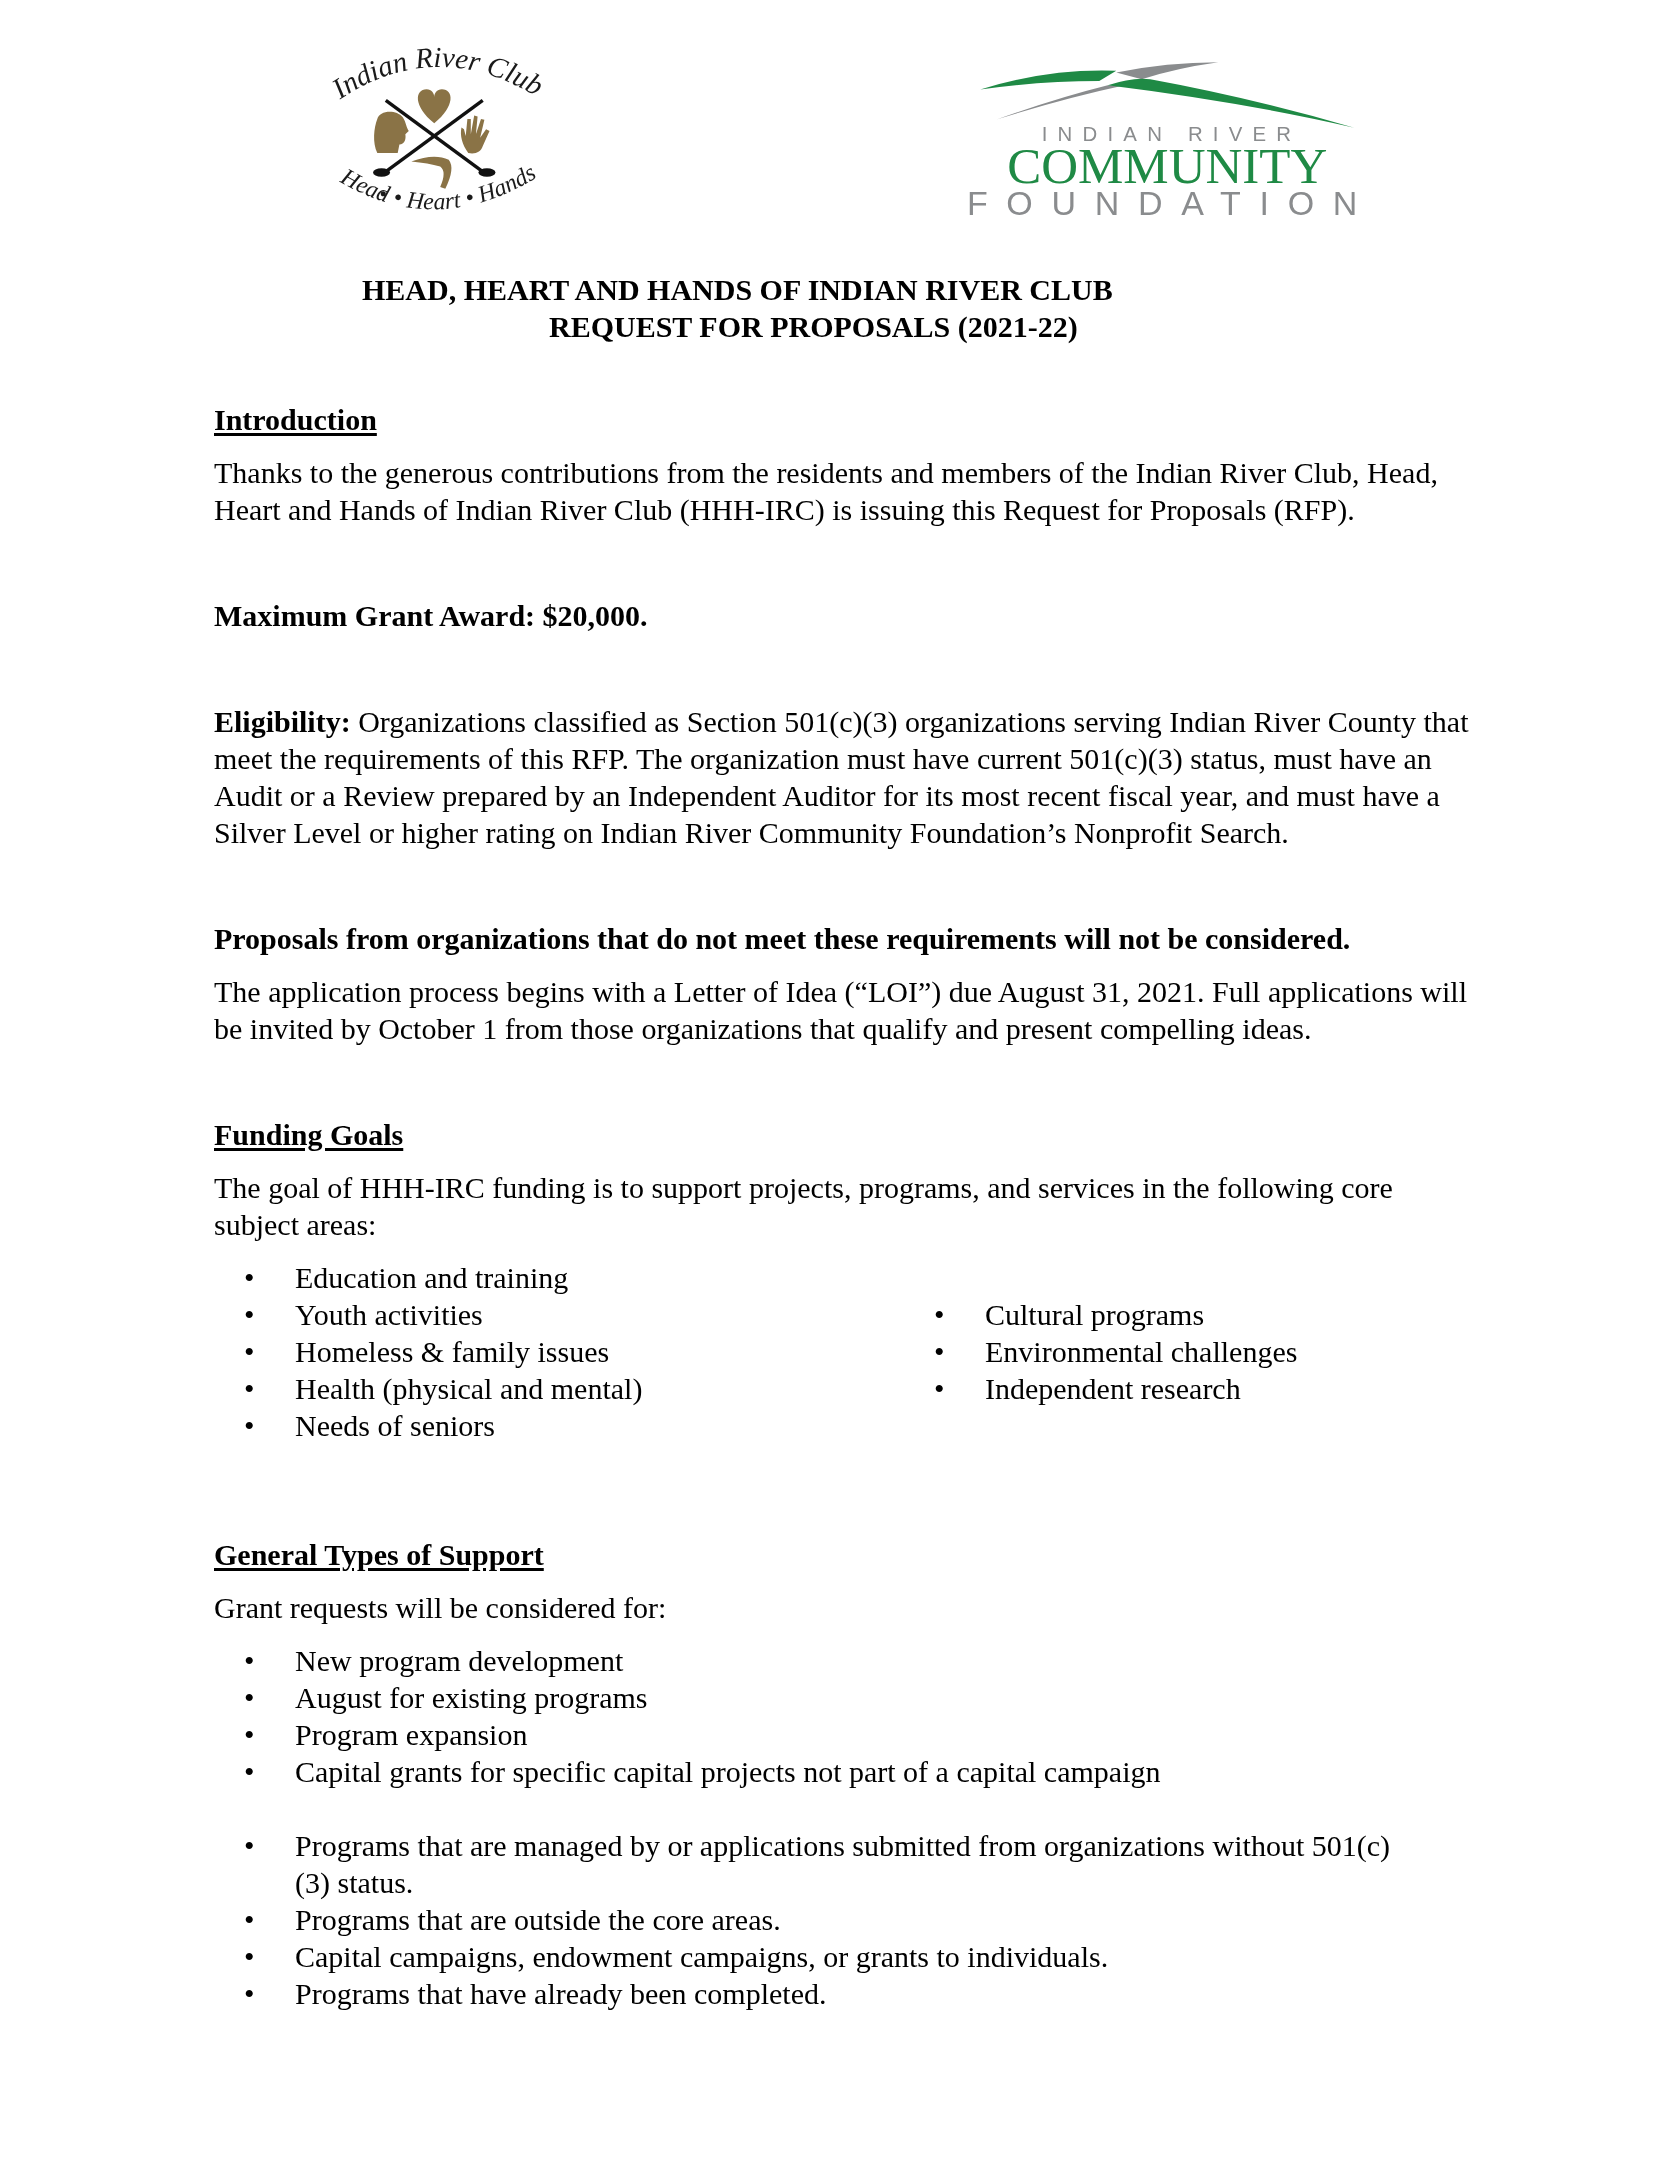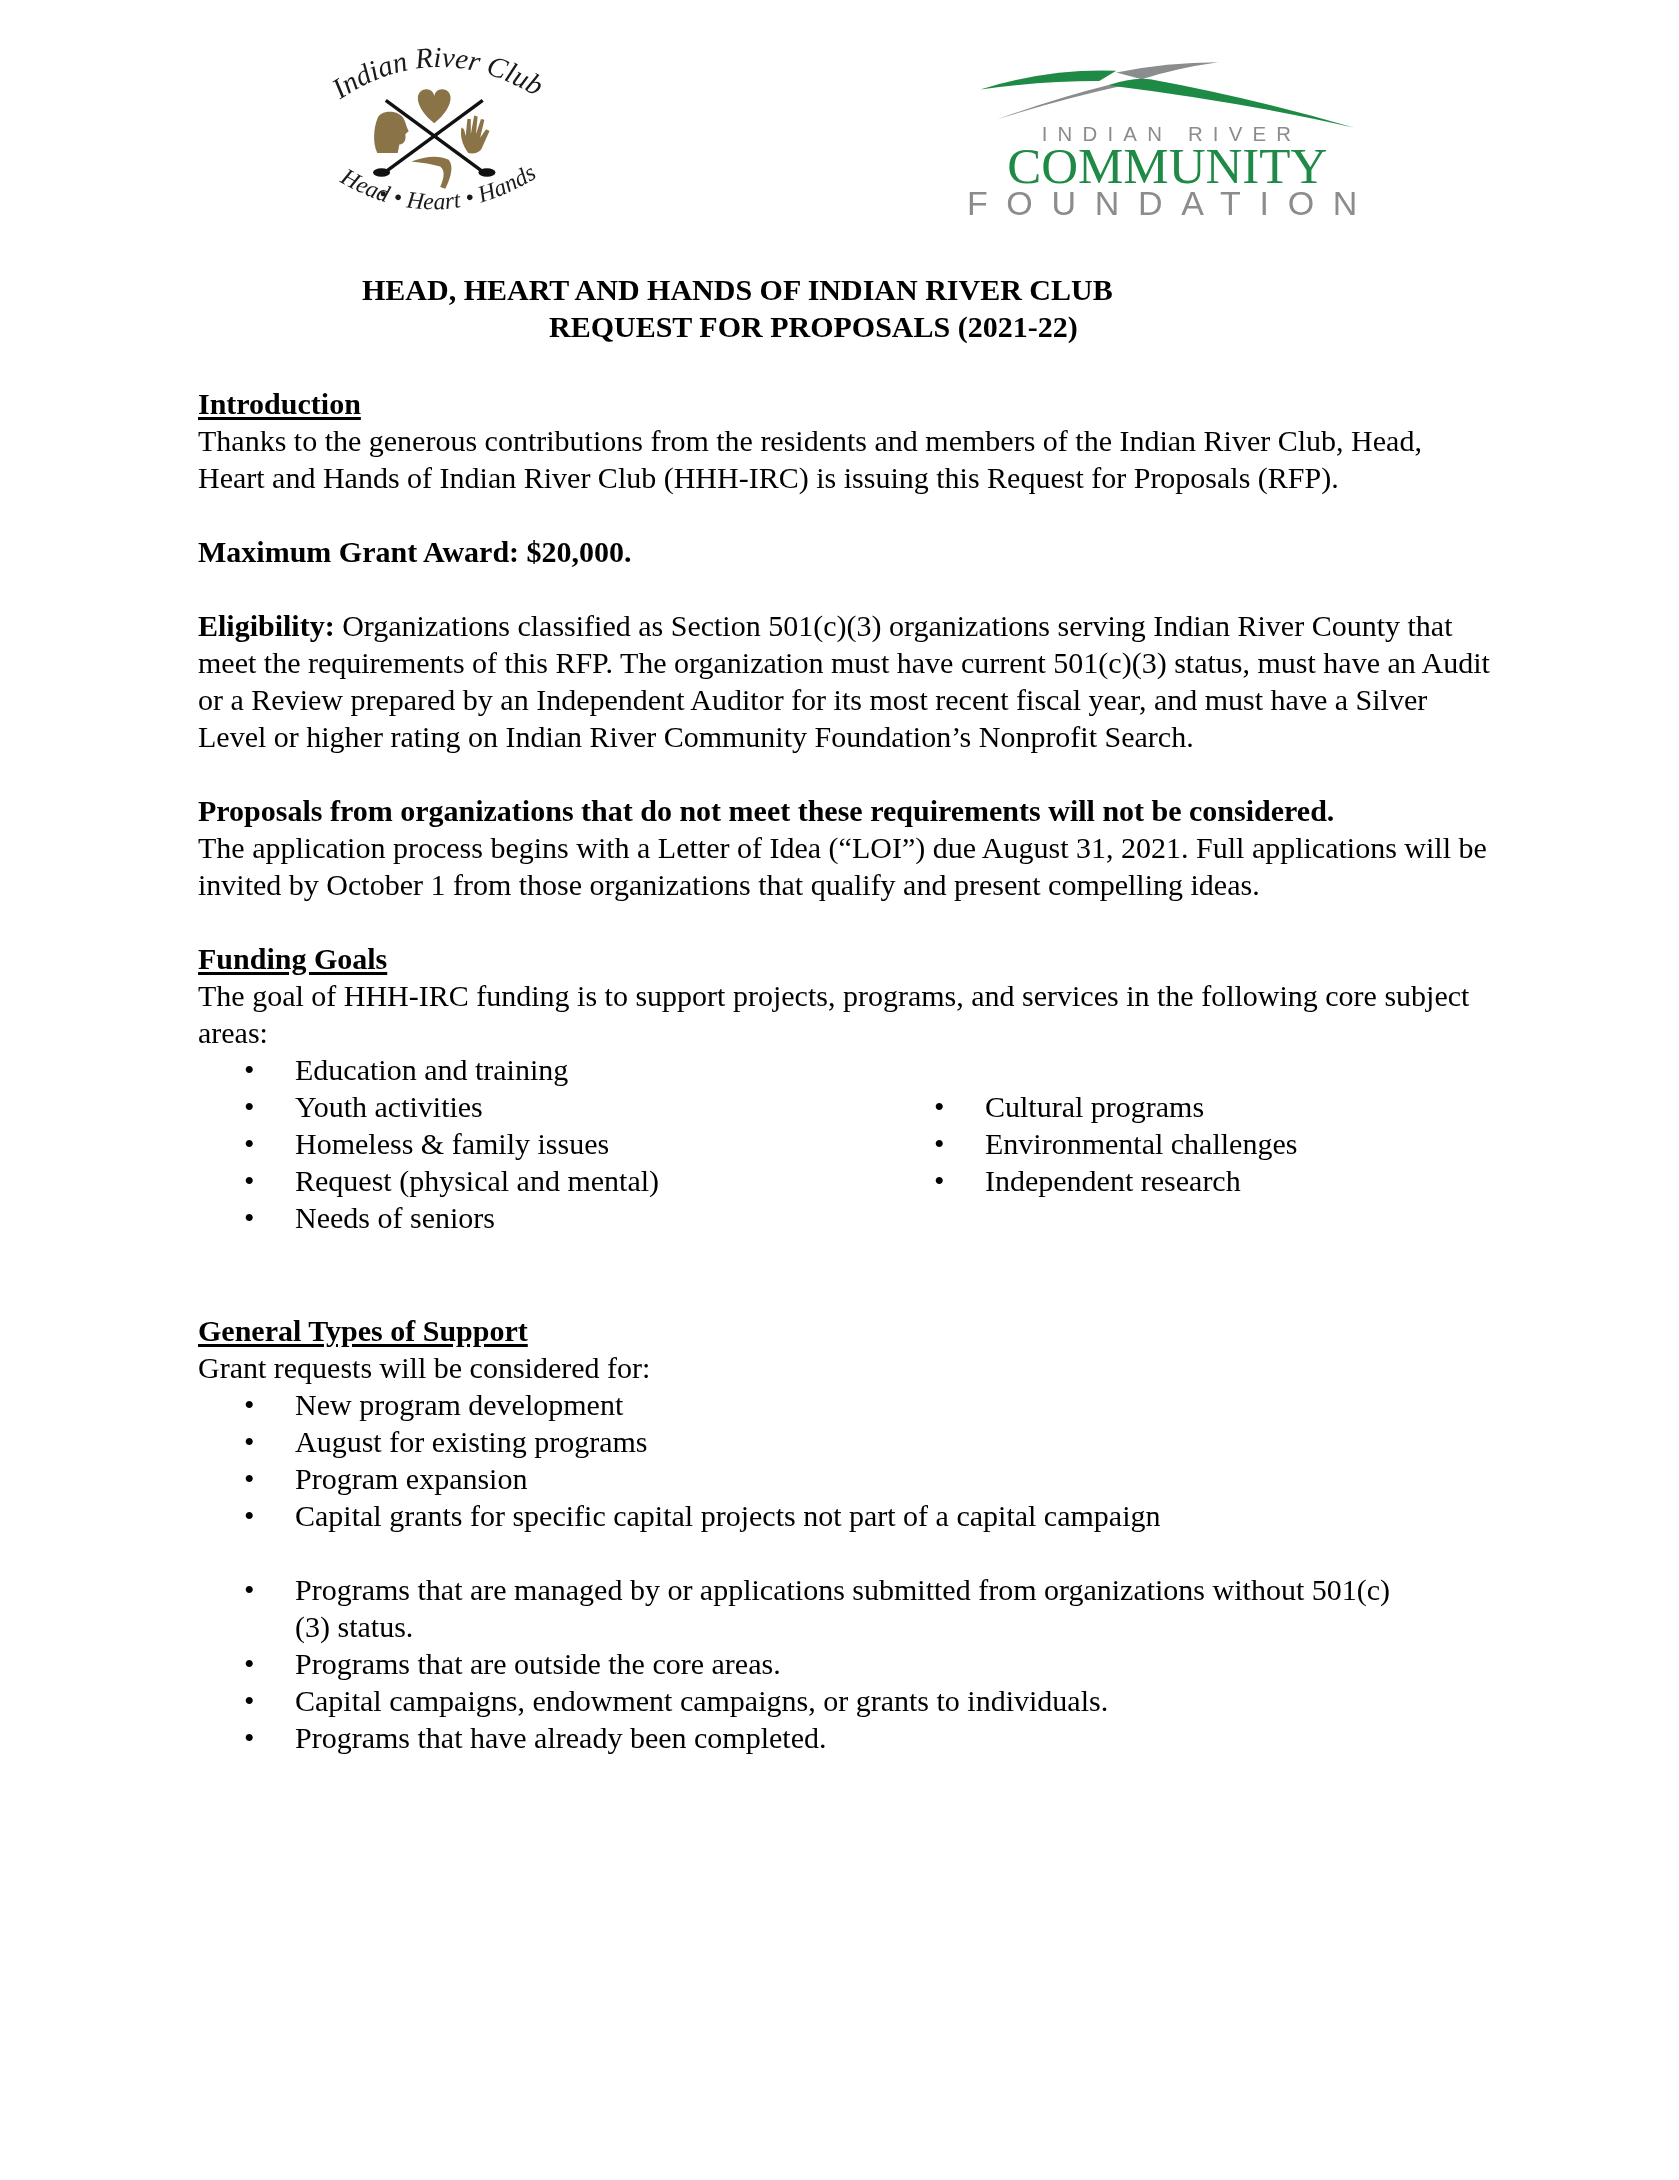--- a/index.html
+++ b/index.html
@@ -13,21 +13,21 @@
     .title-block {
       position: absolute; left: 0; top: 271px; width: 1680px;
       font-weight: bold; font-size: 30px; line-height: 37px;
     }
     .title-line1 { position: absolute; left: 362px; top: 0; white-space: nowrap; }
     .title-line2 { position: absolute; left: 549px; top: 37px; white-space: nowrap; }
     .content {
       position: absolute; left: 198px; top: 385px; width: 1295px;
       font-size: 30px; line-height: 37px;
     }
-    .content p { margin: 0; }
+    .content p { margin: 16px; }
     .heading { font-weight: bold; text-decoration: underline; text-decoration-thickness: 2.6px; text-underline-offset: 3.4px; }
     .bold { font-weight: bold; }
     .gap { height: 37px; }
     ul.bullets { list-style: none; margin: 0; padding: 0; }
     ul.bullets li { position: relative; padding-left: 97px; }
     ul.bullets li .bullet { position: absolute; left: 46px; top: 0; }
     .two-col { position: relative; height: 187px; }
     .col-left { position: absolute; left: 0; top: 0; width: 647px; }
     .col-right { position: absolute; left: 690px; top: 37px; width: 596px; }
   </style>
@@ -99,21 +99,21 @@
 
   <div class="gap"></div>
   <section>
     <p class="heading">Funding Goals</p>
     <p>The goal of HHH-IRC funding is to support projects, programs, and services in the following core subject areas:</p>
     <div class="two-col">
       <ul class="bullets col-left">
         <li><span class="bullet">•</span><span>Education and training</span></li>
         <li><span class="bullet">•</span><span>Youth activities</span></li>
         <li><span class="bullet">•</span><span>Homeless &amp; family issues</span></li>
-        <li><span class="bullet">•</span><span>Request (physical and mental)</span></li>
+        <li><span class="bullet">•</span><span>Health (physical and mental)</span></li>
         <li><span class="bullet">•</span><span>Needs of seniors</span></li>
       </ul>
       <ul class="bullets col-right">
         <li><span class="bullet">•</span><span>Cultural programs</span></li>
         <li><span class="bullet">•</span><span>Environmental challenges</span></li>
         <li><span class="bullet">•</span><span>Independent research</span></li>
       </ul>
     </div>
     <div class="gap"></div>
   </section>

